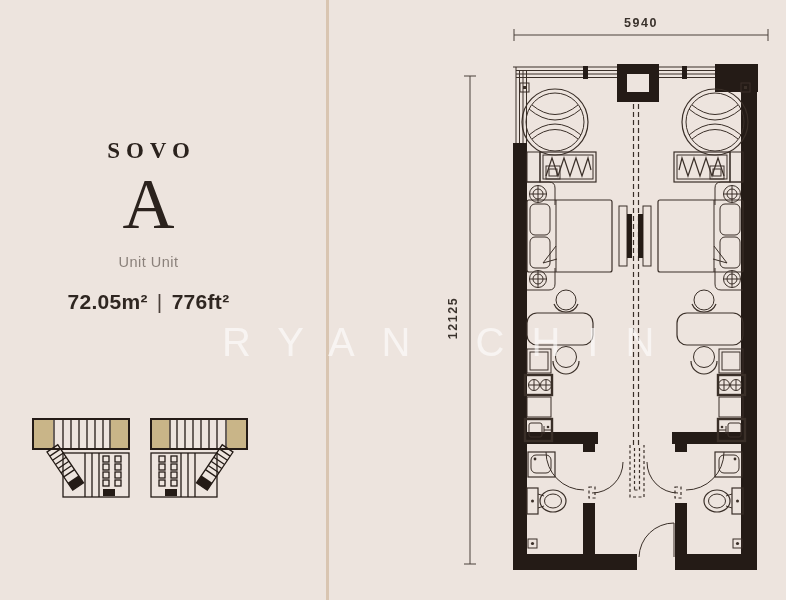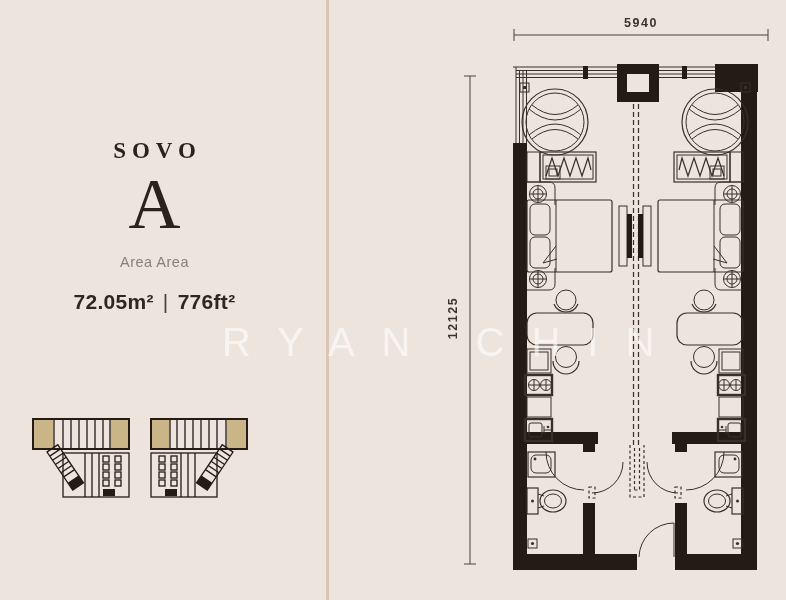--- a/index.html
+++ b/index.html
@@ -3,21 +3,21 @@
 <meta charset="utf-8">
 <style>
   html,body{margin:0;padding:0;}
   body{font-family:"Liberation Sans",sans-serif;}
   #stage{
     position:relative;width:786px;height:600px;overflow:hidden;
     background:#EDE4DE;
   }
   
   .info{
-    position:absolute;left:52px;top:138px;width:205px;text-align:center;color:#2B221D;
+    position:absolute;left:46px;top:138px;width:205px;text-align:center;color:#2B221D;
   }
   .series{
     font-family:"Liberation Serif",serif;font-size:23px;font-weight:700;
     letter-spacing:6px;text-indent:6px;color:#2B221D;
   }
   .unit-letter{
     font-family:"Liberation Serif",serif;font-size:72px;font-weight:500;
     line-height:1.0;margin-top:4px;color:#2B221D;
   }
   .area-label{
@@ -57,21 +57,21 @@
   .kp-dark{fill:#241B16;stroke:none;}
 </style>
 </head>
 <body>
 
 <div id="stage">
 
   <div class="info">
     <div class="series">SOVO</div>
     <div class="unit-letter">A</div>
-    <div class="area-label">Area Area</div>
+    <div class="area-label">Unit Unit</div>
     <div class="area-value">
       <span>72.05m²</span><span class="sep">|</span><span>776ft²</span>
     </div>
   </div>
 
   <div class="divider"></div>
 
   <div class="watermark">RYAN CHIN</div>
 
   <svg id="keyplan-svg" width="230" height="100" viewBox="0 0 230 100">

